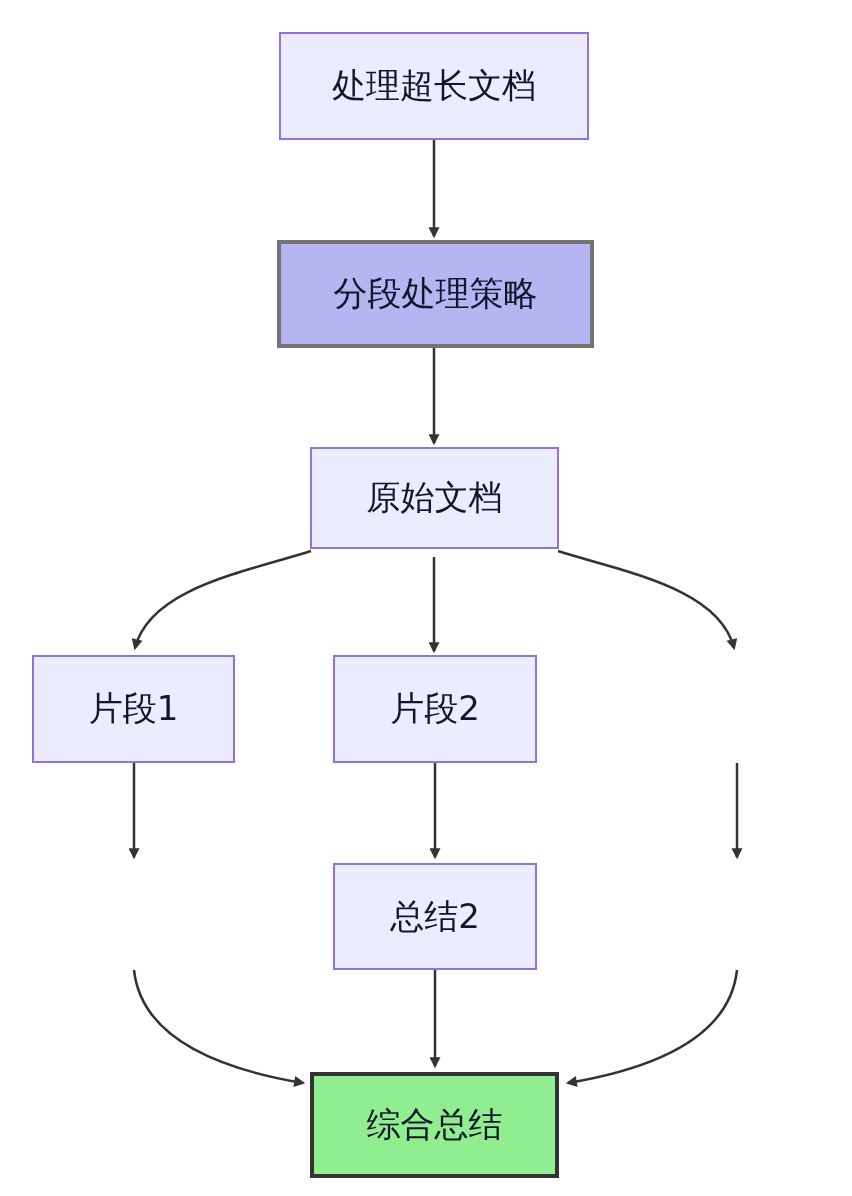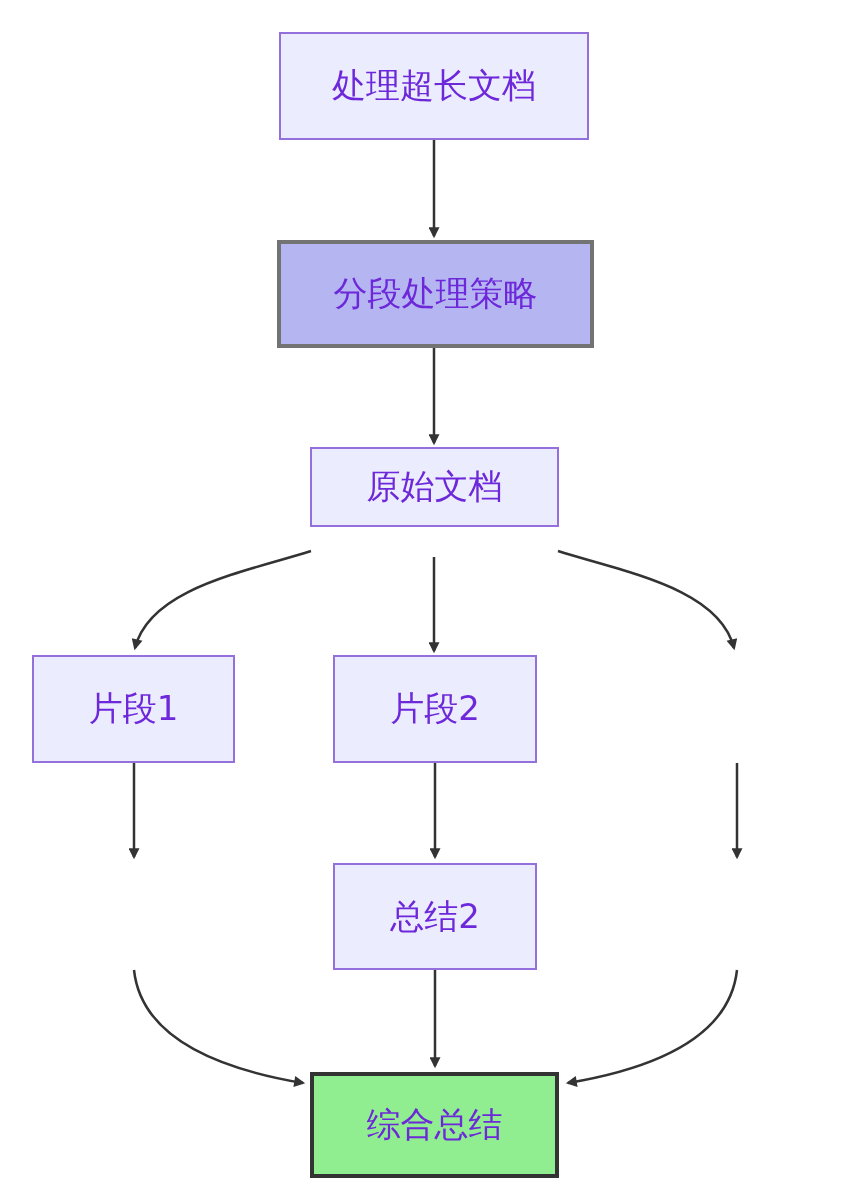--- a/index.html
+++ b/index.html
@@ -22,36 +22,36 @@
     stroke-width: 2.5px;
   }
   .node {
     position: absolute;
     box-sizing: border-box;
     display: flex;
     align-items: center;
     justify-content: center;
     text-align: center;
     font-size: 34px;
-    color: #6d28d9;
+    color: #0f172a;
     background: #ECECFF;
     border: 2px solid #9370DB;
   }
   .node.emphasis {
     background: #b5b5f2;
     border: 4px solid #737373;
   }
   .node.success {
     background: #90EE90;
     border: 4px solid #333333;
   }
   
   #node-A  { left: 279px; top: 32px;   width: 310px; height: 108px; }
   #node-B  { left: 277px; top: 240px;  width: 317px; height: 108px; }
-  #node-C  { left: 310px; top: 447px;  width: 249px; height: 80px; }
+  #node-C  { left: 310px; top: 447px;  width: 249px; height: 102px; }
   #node-D1 { left: 32px;  top: 655px;  width: 203px; height: 108px; }
   #node-D2 { left: 333px; top: 655px;  width: 204px; height: 108px; }
   #node-D3 { left: 635px; top: 655px;  width: 204px; height: 108px; }
   #node-E1 { left: 32px;  top: 863px;  width: 204px; height: 107px; }
   #node-E2 { left: 333px; top: 863px;  width: 204px; height: 107px; }
   #node-E3 { left: 635px; top: 863px;  width: 204px; height: 107px; }
   #node-F  { left: 310px; top: 1072px; width: 249px; height: 106px; text-align: center; }
 </style>
 </head>
 <body>

